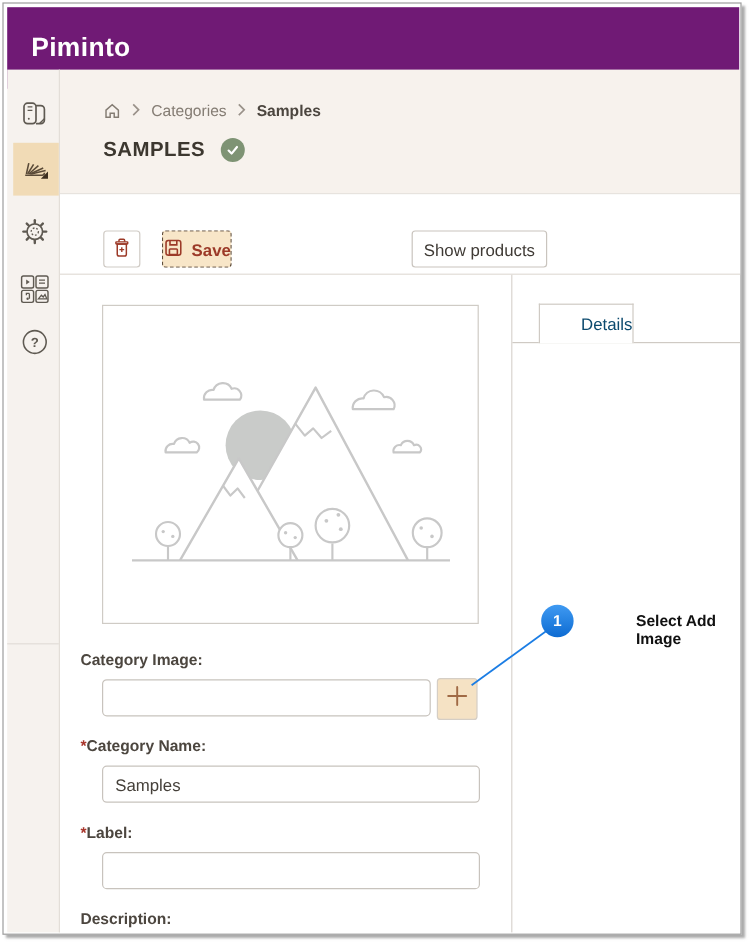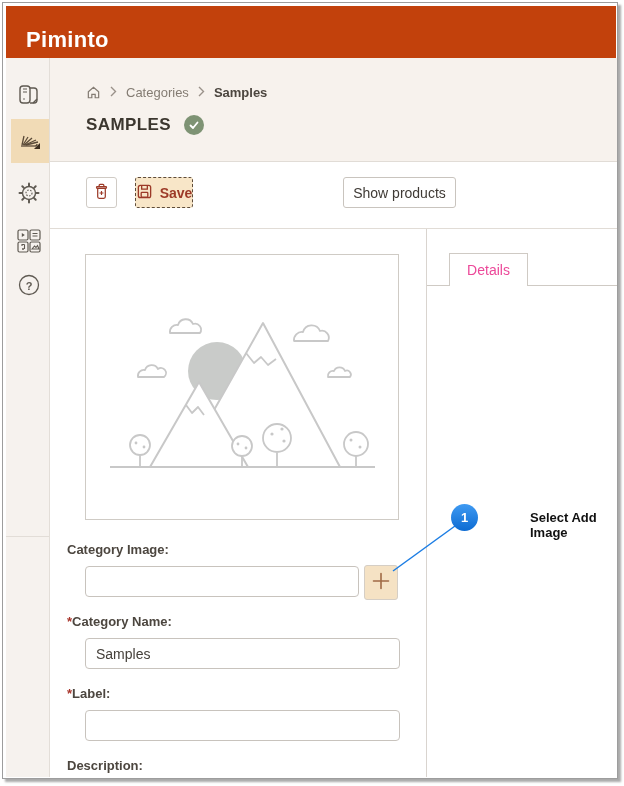--- a/index.html
+++ b/index.html
@@ -5,64 +5,64 @@
   * { margin:0; padding:0; box-sizing:border-box; }
   html,body { width:624px; height:786px; background:#ffffff; font-family:"Liberation Sans", sans-serif; }
   .frame {
     position:absolute; left:2px; top:2px; width:616px; height:777px;
     border:1px solid #9d9d9d; background:#ffffff; overflow:hidden;
     box-shadow:3px 3px 2px rgba(100,100,100,0.55);
   }
   .abs { position:absolute; }
 
   
-  .app-header { left:3px; top:3px; width:610px; height:68px; background:#c2410c; color:#fff;
+  .app-header { left:3px; top:3px; width:610px; height:68px; background:#701a75; color:#fff;
     display:flex; align-items:center; padding-left:20px; font-size:22px; font-weight:bold; letter-spacing:.3px; }
 
   
   .sidebar { left:3px; top:55px; width:44px; height:719px; background:#f6f2ee; border-right:1px solid #e3ded8; }
   .side-item { position:absolute; left:8px; width:30px; height:30px; display:flex; align-items:center; justify-content:center; cursor:pointer; }
   .side-item.active { left:5px; width:38px; height:44px; background:#f1dbb6; }
   .side-divider { position:absolute; left:0; top:478px; width:43px; height:1px; background:#e2ddd7; }
 
   
   .head-section { left:47px; top:55px; width:567px; height:103px; background:#f7f2ed; }
   .breadcrumb { position:absolute; left:36px; top:27px; display:flex; align-items:flex-end; gap:9px; font-size:13px; color:#847c73; }
   .crumb-current { font-weight:bold; color:#4c463f; }
   .page-title-row { position:absolute; left:36px; top:57px; display:flex; align-items:center; gap:13px; }
   .page-title { font-size:17px; font-weight:bold; color:#3c372f; letter-spacing:.4px; }
   .check-badge { width:20px; height:20px; border-radius:50%; background:#7e9374; display:flex; align-items:center; justify-content:center; }
 
   .h-divider { background:#e1dcd6; height:1px; }
 
   
   .toolbar { left:47px; top:159px; width:567px; height:66px; background:#fff; }
-  .btn { position:absolute; top:15px; height:31px; display:flex; align-items:center; justify-content:center;
+  .btn { position:absolute; top:30px; height:31px; display:flex; align-items:center; justify-content:center;
     border-radius:3px; font-size:14px; cursor:pointer; background:#fff; }
   .btn-trash { left:36px; width:31px; border:1px solid #d0cbc5; }
   .btn-tan { background:#f8e6c8; border:1px dashed #5e4c3a; font-weight:bold; gap:7px; }
   .btn-save { left:85px; width:58px; color:#9c3a28; }
   .btn-filters { left:160px; width:118px; color:#3f3a35; gap:10px; }
   .btn-products { left:293px; width:113px; border:1px solid #c9c4be; color:#3f3a35; }
 
   
   .v-divider { left:423px; top:226px; width:1px; height:548px; background:#d9d4cf; }
   .image-box { left:82px; top:251px; width:314px; height:266px; border:1px solid #cfcbc5; background:#fff; }
   .field-label { position:absolute; left:64px; font-size:13px; font-weight:bold; color:#4c463f; }
   .req { color:#a8342a; }
   .text-input { position:absolute; left:82px; height:31px; border:1px solid #c8c3bd; border-radius:4px;
     font-size:14px; color:#45403a; padding:0 10px; font-family:"Liberation Sans", sans-serif; background:#fff; outline:none; }
   .plus-btn { left:361px; top:562px; width:34px; height:35px; background:#f5e2c4; border:1px solid #d5cec5;
     border-radius:3px; display:flex; align-items:center; justify-content:center; cursor:pointer; }
 
   
   .tab-line { left:424px; top:282px; width:190px; height:1px; background:#cfcac4; }
   .tab-details { left:446px; top:250px; width:79px; height:33px; background:#fff;
-    border:1px solid #cfcac4; border-bottom:none; display:flex; align-items:center; justify-content:center;
-    font-size:14px; color:#ec4899; cursor:pointer; z-index:2; }
+    border:1px solid #cfcac4; border-bottom:none; display:flex; align-items:center; justify-content:flex-end;
+    font-size:14px; color:#0c4a6e; cursor:pointer; z-index:2; }
 
   
   .callout-layer { left:0; top:0; width:616px; height:777px; pointer-events:none; z-index:5; }
   .callout-circle { position:absolute; left:448px; top:501px; width:27px; height:27px; border-radius:50%;
     background:linear-gradient(#3f9af2,#0d6bd2); color:#fff; font-size:13px; font-weight:bold;
     display:flex; align-items:center; justify-content:center; z-index:6; }
   .callout-text { position:absolute; left:479px; top:507px; font-size:13px; font-weight:bold; color:#111; z-index:6;margin-left:48px; }
 </style>
 </head>
 <body>

